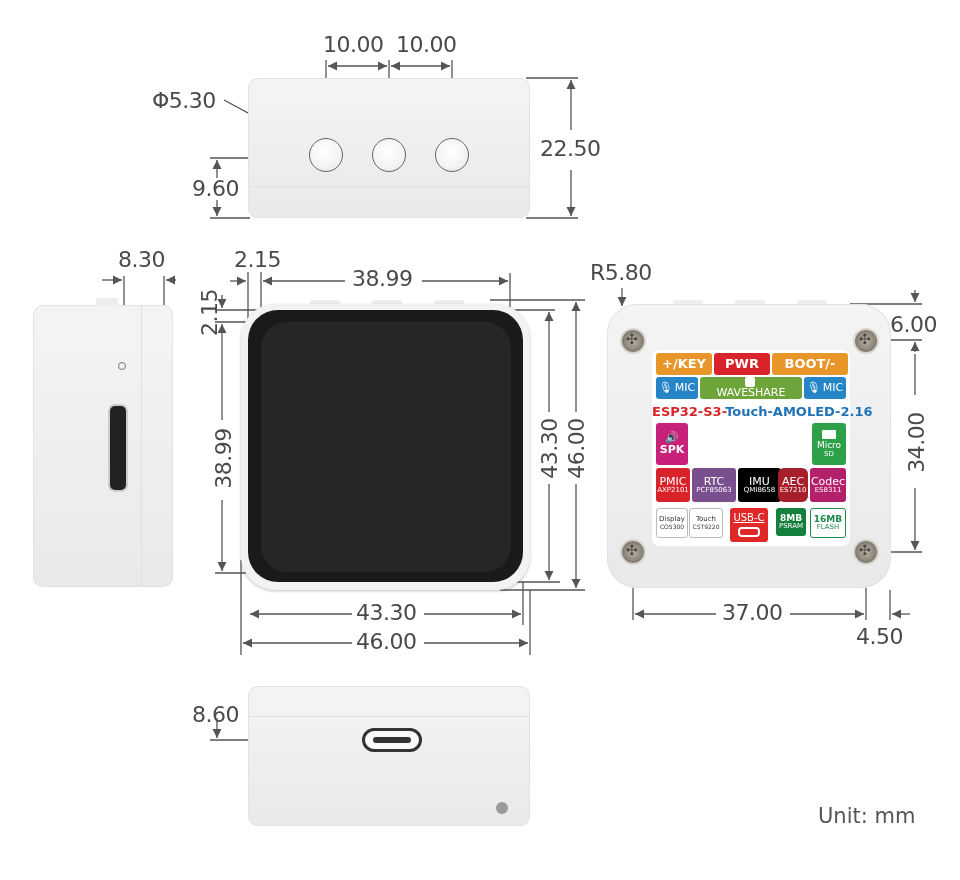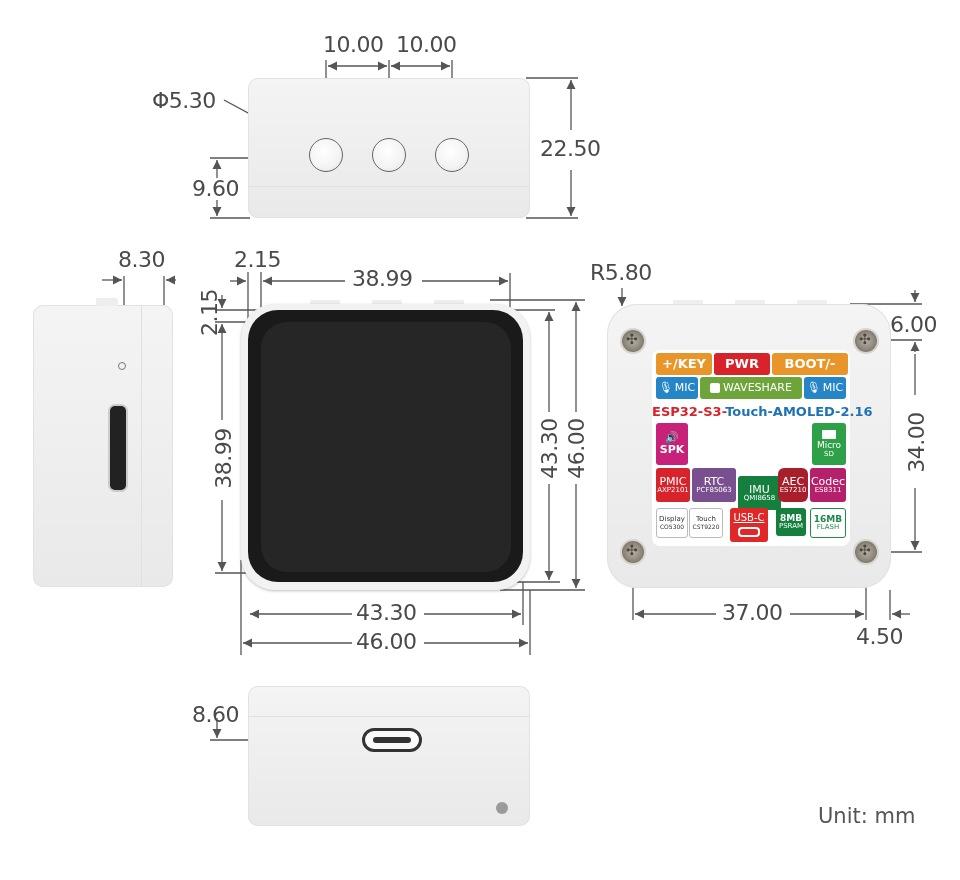--- a/index.html
+++ b/index.html
@@ -163,21 +163,21 @@
       <span>PWR</span>
     </div>
   <div class="lbl" style="left:120px;top:3px;width:76px;height:22px;background:#e8962a;font-size:13px;">
       <span>BOOT/-</span>
     </div>
 
   <div class="lbl" style="left:4px;top:27px;width:42px;height:22px;background:#2585c6;font-size:11px;flex-direction:row;font-weight:normal;">
       <span style="margin-right:2px;">🎙</span>
       <span>MIC</span>
     </div>
-  <div class="lbl" style="left:48px;top:27px;width:102px;height:22px;background:#6ea53a;font-size:11px;flex-direction:row;font-weight:normal;">
+  <div class="lbl" style="left:48px;top:27px;width:102px;height:22px;background:#6ea53a;font-size:11px;flex-direction:column;font-weight:normal;">
       <span style="display:inline-block;width:10px;height:10px;background:#fff;border-radius:2px;margin-right:3px;"></span>
       <span>WAVESHARE</span>
     </div>
   <div class="lbl" style="left:152px;top:27px;width:42px;height:22px;background:#2585c6;font-size:11px;flex-direction:row;font-weight:normal;">
       <span style="margin-right:2px;">🎙</span>
       <span>MIC</span>
     </div>
 
   <div class="abs" style="left:0;top:54px;width:198px;text-align:center;font-size:13px;font-weight:bold;white-space:nowrap;">
     <span style="color:#d8232a;">ESP32-S3-</span><span style="color:#1f72b8;">Touch-AMOLED-2.16</span>
@@ -194,21 +194,21 @@
     </div>
 
   <div class="lbl" style="left:4px;top:118px;width:34px;height:34px;background:#d8232a;font-size:11px;font-weight:normal;">
       <span>PMIC</span>
       <span class="s">AXP2101</span>
     </div>
   <div class="lbl" style="left:40px;top:118px;width:44px;height:34px;background:#7a4f8f;font-size:11px;font-weight:normal;">
       <span>RTC</span>
       <span class="s">PCF85063</span>
     </div>
-  <div class="lbl" style="left:86px;top:126px;width:43px;height:34px;background:#15803d;font-size:11px;font-weight:normal;">
+  <div class="lbl" style="left:86px;top:118px;width:43px;height:34px;background:#000000;font-size:11px;font-weight:normal;">
       <span>IMU</span>
       <span class="s">QMI8658</span>
     </div>
   <div class="lbl" style="left:126px;top:118px;width:30px;height:34px;background:#a81f2c;font-size:11px;font-weight:normal;border-radius:6px;">
       <span>AEC</span>
       <span class="s">ES7210</span>
     </div>
   <div class="lbl" style="left:158px;top:118px;width:36px;height:34px;background:#b5206b;font-size:11px;font-weight:normal;">
       <span>Codec</span>
       <span class="s">ES8311</span>

